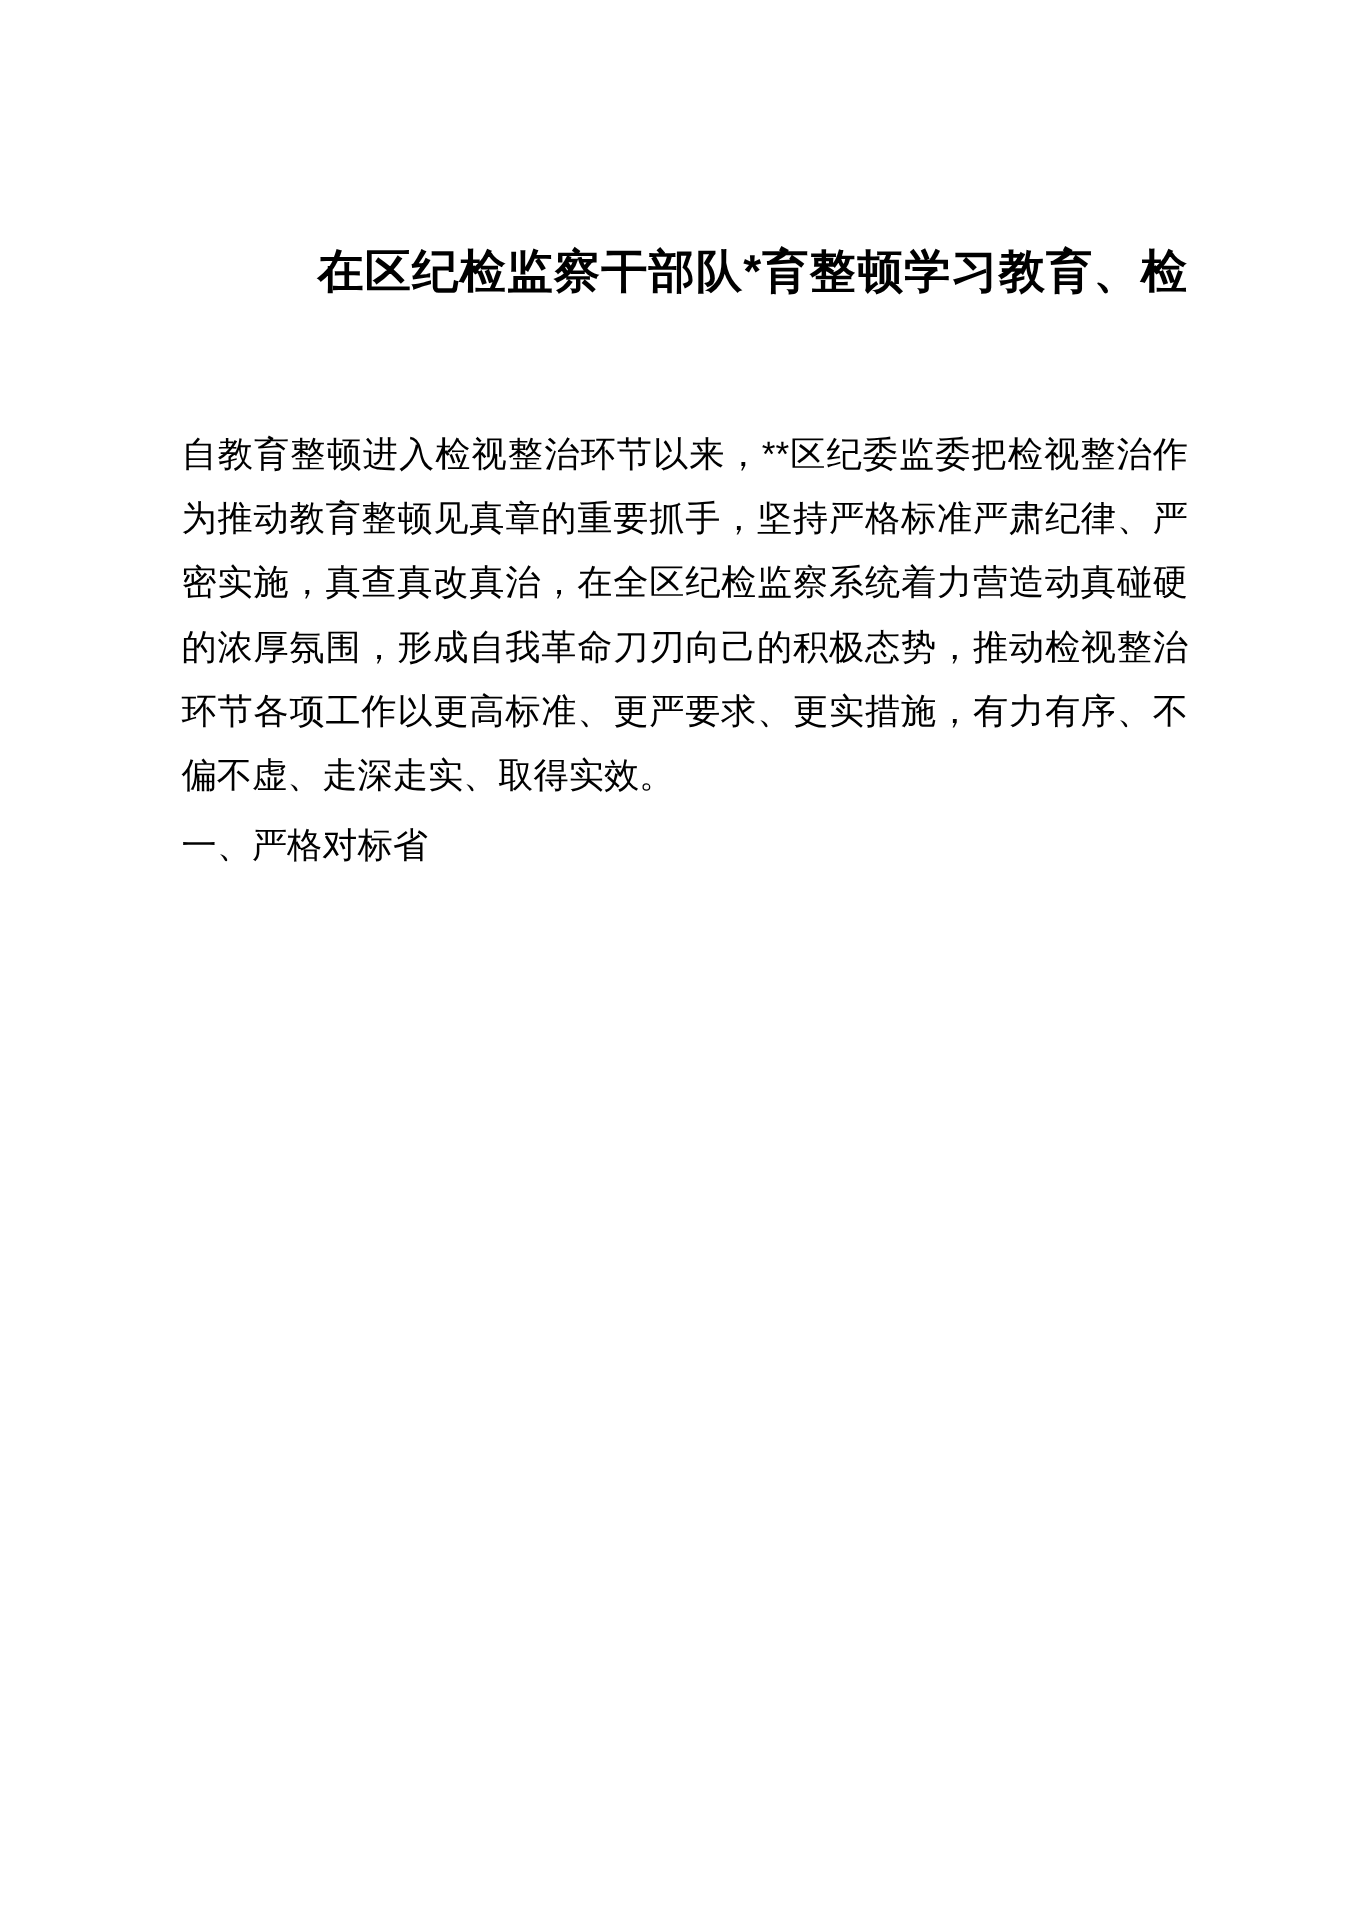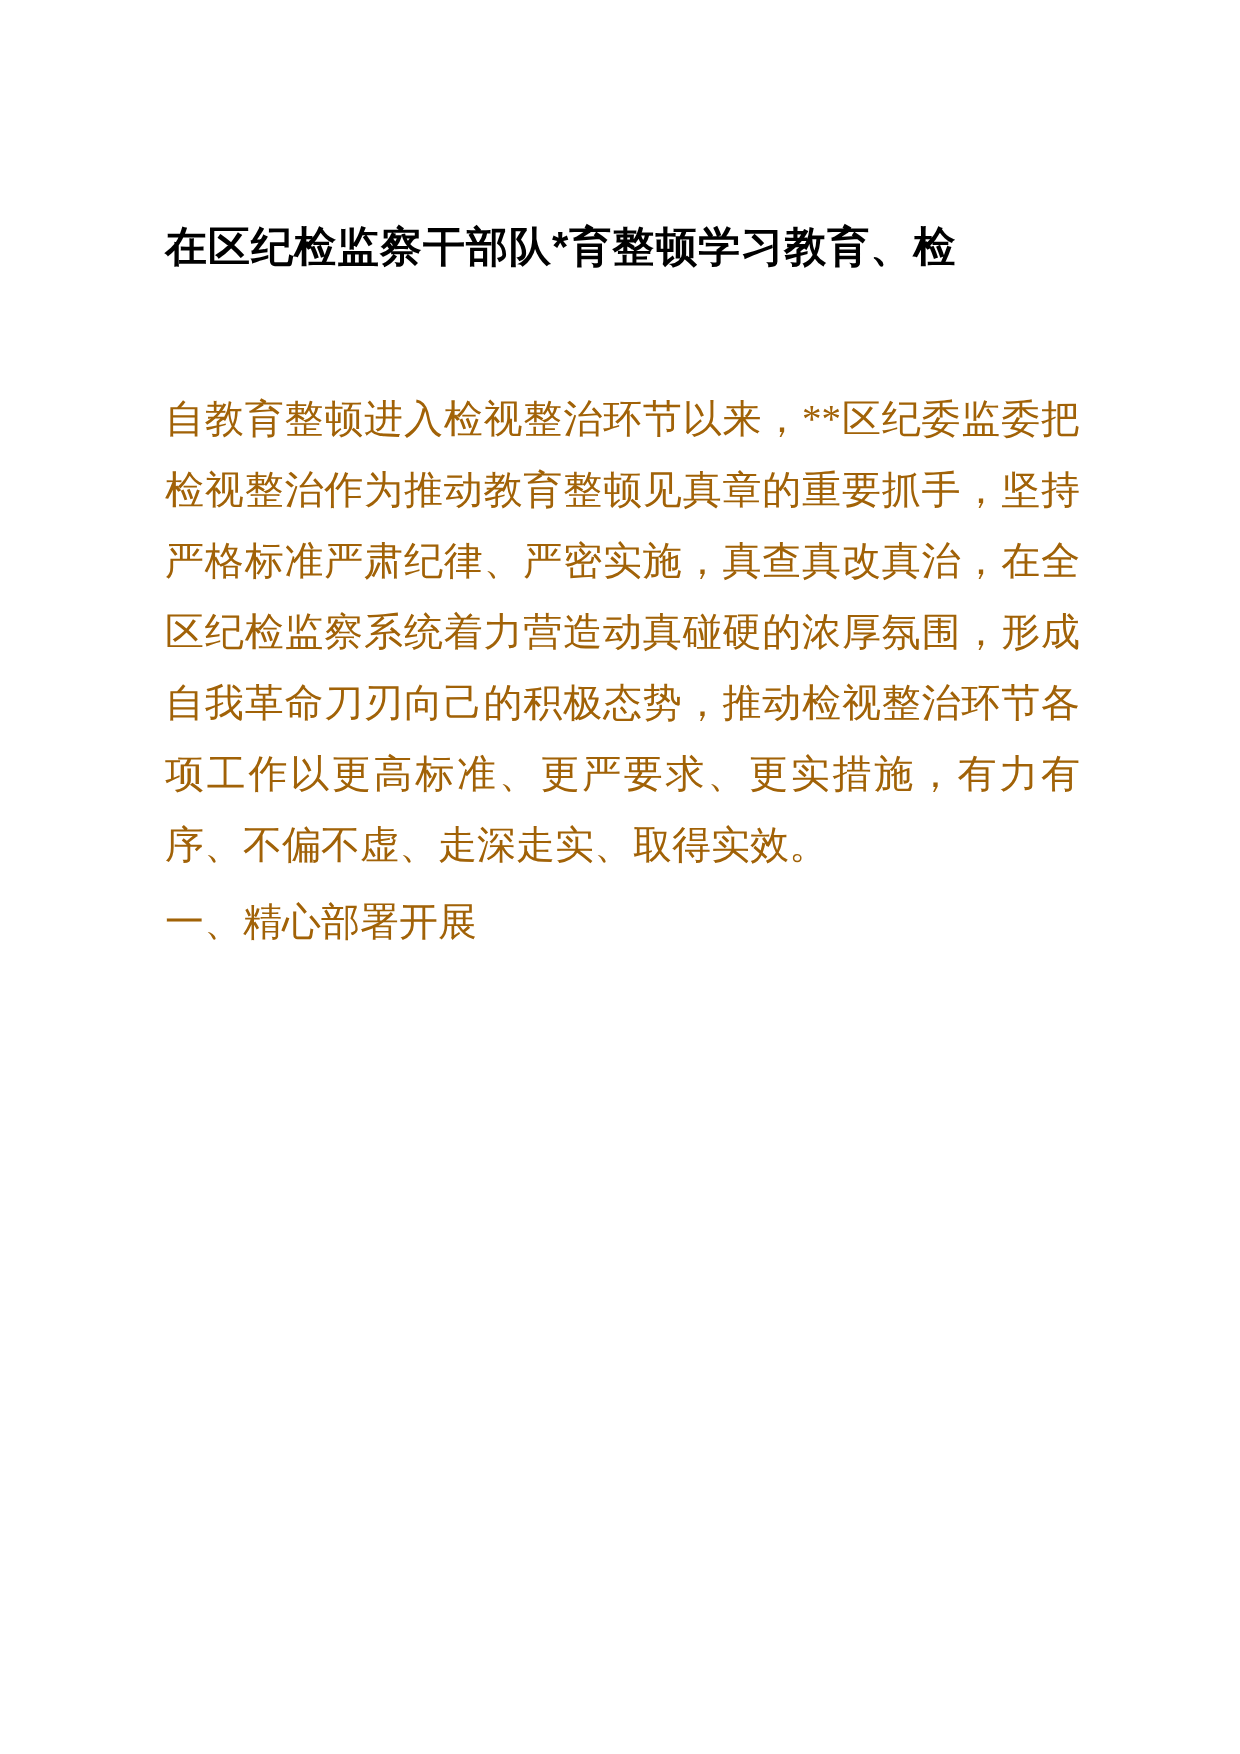--- a/index.html
+++ b/index.html
@@ -19,54 +19,53 @@
     width: 1240px;
     height: 1754px;
     padding: 215px 160px 0 165px;
     background: #ffffff;
   }
   .doc-title {
     font-size: 42px;
     font-weight: bold;
     line-height: 1.52;
     letter-spacing: 1px;
-    text-align: left;
+    text-align: right;
     margin: 0 0 0 0;
     color: #000000;
   }
   .title-line {
     display: block;
   }
   .title-line.second {
     margin-top: 72px;
   }
   .body-block {
     margin-top: 105px;
   }
   p.para {
-    font-size: 39px;
+    font-size: 32px;
     line-height: 1.82;
     margin: 0 0 6px 0;
     text-align: justify;
     text-justify: inter-ideograph;
     letter-spacing: 0px;
-    color: #a16207;
-    font-family: Liberation Serif, serif;
+    color: #000000;
   }
   p.indent {
     text-indent: 0;
   }
 </style>
 </head>
 <body>
 
 <div class="page">
 
   <h1 class="doc-title">
     <span class="title-line first">在区纪检监察干部队*育整顿学习教育、检</span>
   </h1>
 
   <div class="body-block">
     <p class="para indent">自教育整顿进入检视整治环节以来，**区纪委监委把检视整治作为推动教育整顿见真章的重要抓手，坚持严格标准严肃纪律、严密实施，真查真改真治，在全区纪检监察系统着力营造动真碰硬的浓厚氛围，形成自我革命刀刃向己的积极态势，推动检视整治环节各项工作以更高标准、更严要求、更实措施，有力有序、不偏不虚、走深走实、取得实效。</p>
-    <p class="para">一、精心部署开展</p>
+    <p class="para">一、严格对标省</p>
   </div>
 
 </div>
 
 </body></html>

